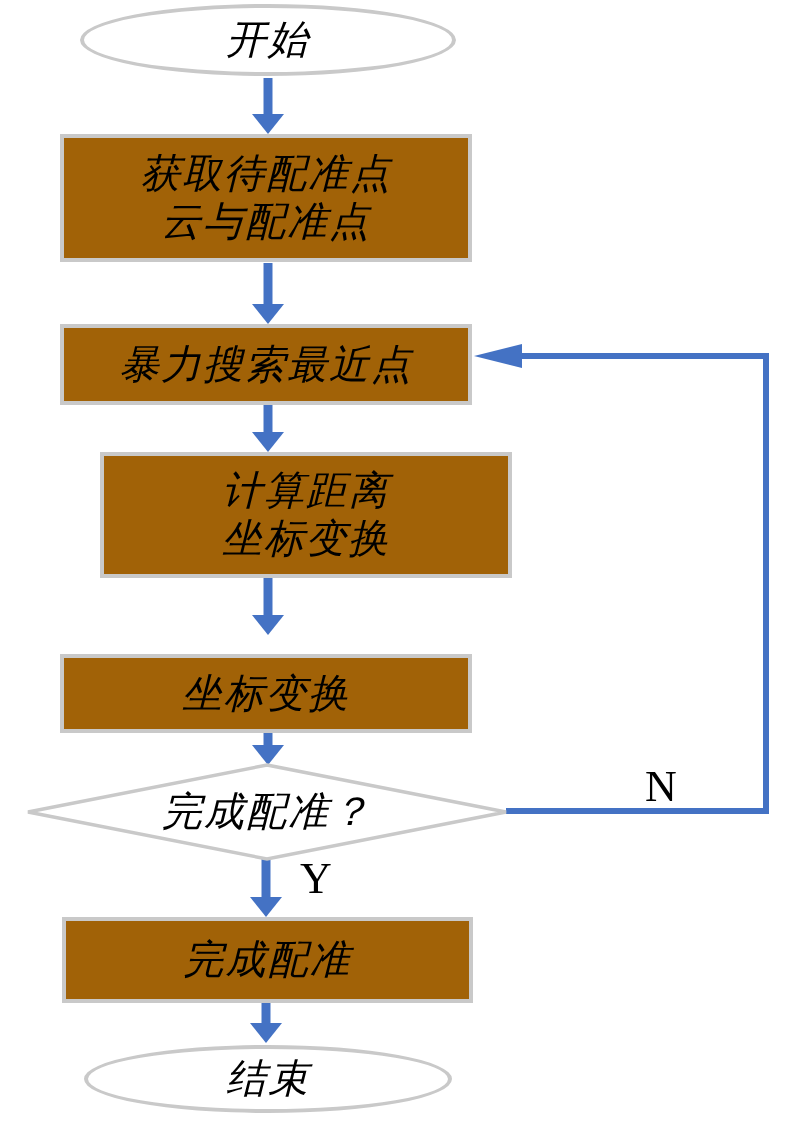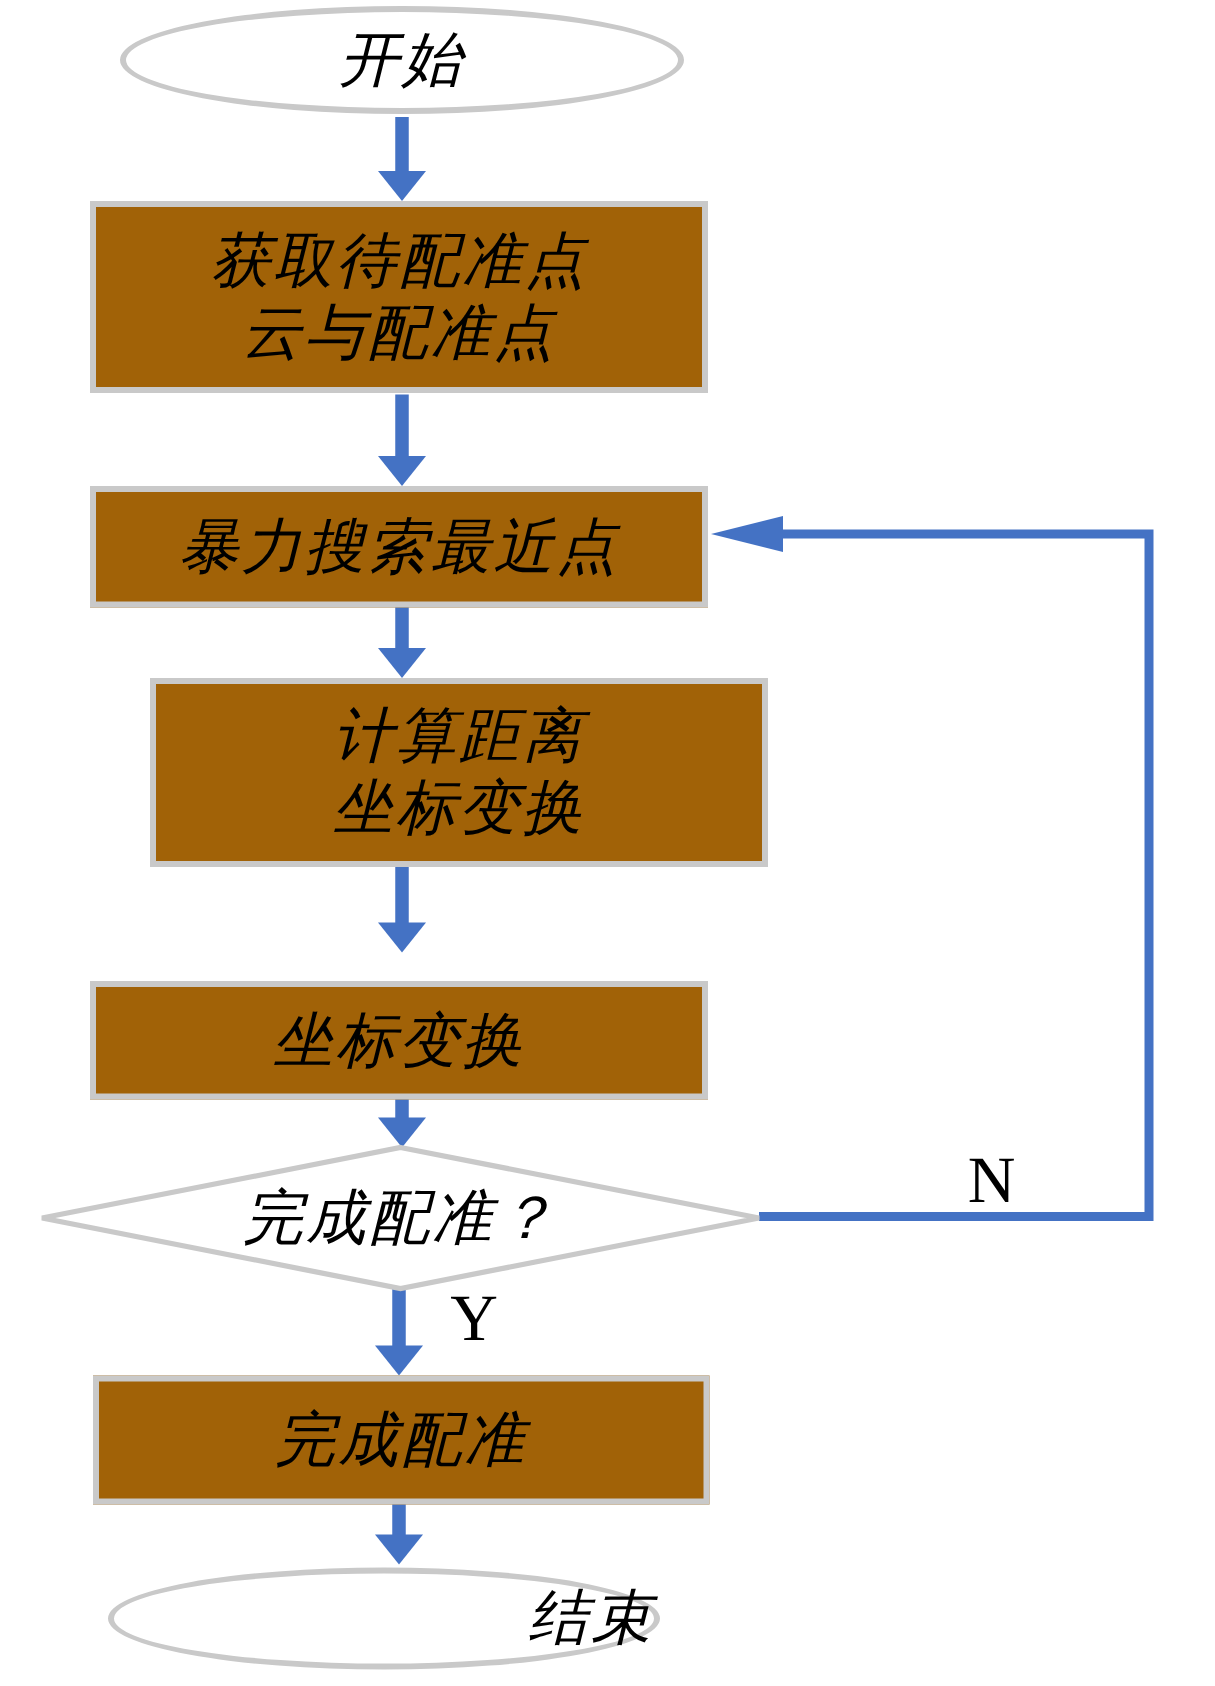--- a/index.html
+++ b/index.html
@@ -143,20 +143,20 @@
   </div>
 
   <div class="node decision-label" style="left:28px; top:765px; width:478px; height:94px;">
     <span>完成配准？</span>
   </div>
 
   <div class="node process" style="left:62px; top:917px; width:411px; height:86px;">
     <span>完成配准</span>
   </div>
 
-  <div class="node terminator" style="left:72px; top:1045px; width:368px; height:68px;align-items:flex-end;">
+  <div class="node terminator" style="left:84px; top:1045px; width:368px; height:68px;">
     <span>结束</span>
   </div>
 
   <div class="branch" style="left:294px; top:857px; width:44px; text-align:center;">Y</div>
   <div class="branch" style="left:639px; top:765px; width:44px; text-align:center;">N</div>
 
 </div>
 
 </body></html>

